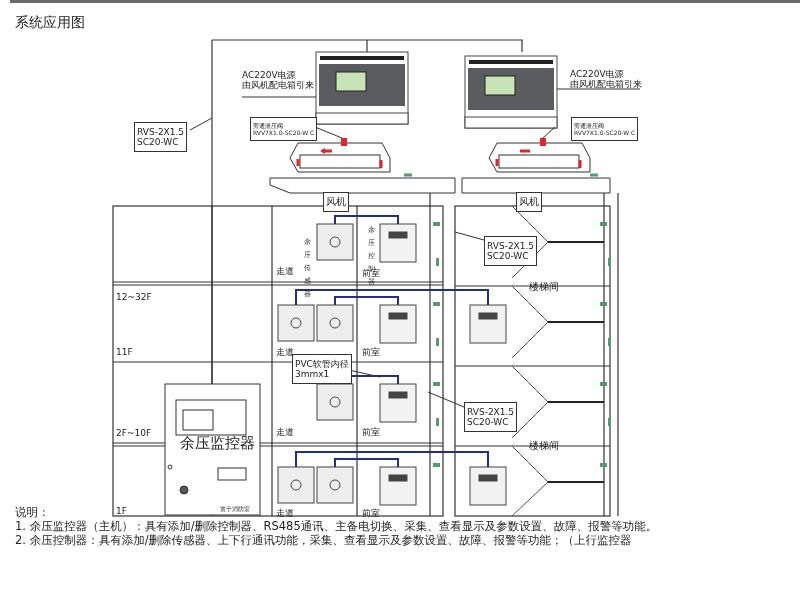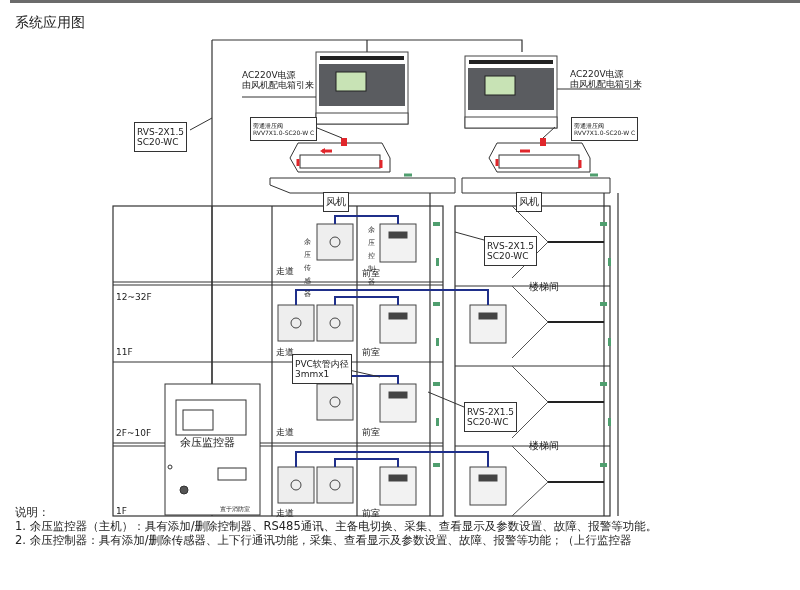--- a/index.html
+++ b/index.html
@@ -253,20 +253,20 @@
 <div class="lbl" style="left:276px;top:427px;">走道</div>
 <div class="lbl" style="left:362px;top:427px;">前室</div>
 <div class="lbl" style="left:276px;top:508px;">走道</div>
 <div class="lbl" style="left:362px;top:508px;">前室</div>
 <div class="lbl" style="left:529px;top:282px;font-size:10px;">楼梯间</div>
 <div class="lbl" style="left:529px;top:441px;font-size:10px;">楼梯间</div>
 
 <div class="vtext" style="left:304px;top:236px;">余压传感器</div>
 <div class="vtext" style="left:368px;top:224px;">余压控制器</div>
 
-<div class="lbl" style="left:180px;top:438px;font-size:11px;text-align:center;">余压监控器</div>
+<div class="lbl" style="left:180px;top:438px;font-size:15px;text-align:center;">余压监控器</div>
 <div class="lbl small" style="left:220px;top:505px;">置于消防室</div>
 
 <div class="notes">
   <div>说明：</div>
   <div>1. 余压监控器（主机）：具有添加/删除控制器、RS485通讯、主备电切换、采集、查看显示及参数设置、故障、报警等功能。</div>
   <div>2. 余压控制器：具有添加/删除传感器、上下行通讯功能，采集、查看显示及参数设置、故障、报警等功能；（上行监控器</div>
 </div>
 
 </body></html>

